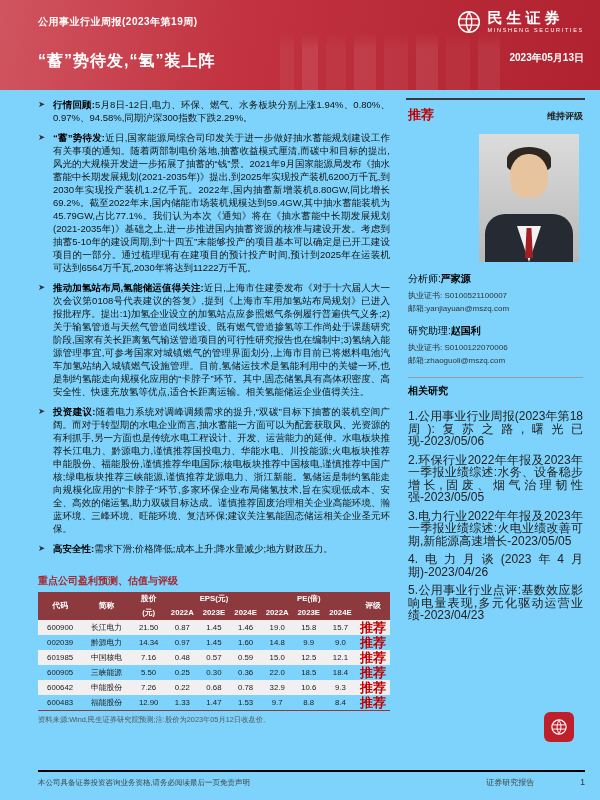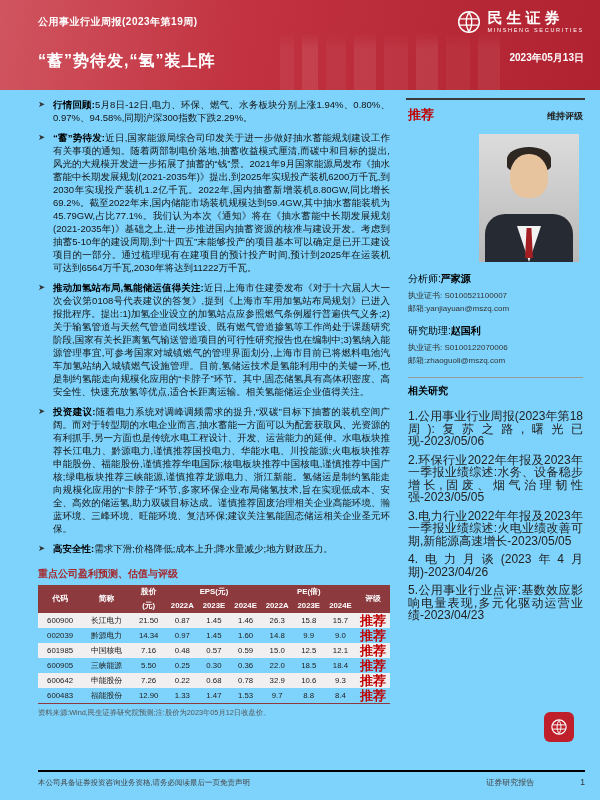--- a/index.html
+++ b/index.html
@@ -38,21 +38,21 @@
   .title { font-size:16px; font-weight:bold; letter-spacing:1px; }
   .date { font-size:10px; font-weight:bold; padding-bottom:2px; }
 
   
   .content { position:absolute; top:98px; left:38px; right:15px; display:flex; gap:16px; }
   .main { width:352px; flex:0 0 352px; }
   .para { display:flex; gap:5px; margin-bottom:7px; font-size:9.5px; line-height:13px; text-align:justify; color:#141414; }
   .marker { flex:0 0 10px; font-size:8.5px; line-height:13px; color:#333; }
   .lead { font-weight:bold; color:#000; }
 
-  .tbl-title { margin:12px 0 4px 0; font-size:10px; font-weight:bold; color:#a5282d; }
+  .tbl-title { margin:19px 0 4px 0; font-size:10px; font-weight:bold; color:#a5282d; }
   table.key { width:100%; border-collapse:collapse; font-size:7.8px; border-bottom:1px solid #8d3a3f; }
   table.key thead th { background:#8d3a3f; color:#fff; font-weight:bold; padding:2px 1px; text-align:center; line-height:10px; }
   table.key tbody td { padding:2.5px 1px; text-align:center; color:#222; line-height:10px; }
   table.key tbody tr:nth-child(odd){ background:#f1efef; }
   table.key td.rating { color:#c00000; font-weight:bold; }
   .source { margin-top:4px; font-size:7.3px; color:#555; }
 
   
   .side { flex:1; font-size:8.5px; color:#222; }
   .rating-row { display:flex; justify-content:space-between; align-items:baseline; border-top:2px solid #3a3a3a; padding:6px 2px 8px 2px; }
@@ -163,21 +163,21 @@
           </tr>
         </thead>
         <tbody>
           <tr>
             <td>600900</td>
               <td>长江电力</td>
               <td>21.50</td>
               <td>0.87</td>
               <td>1.45</td>
               <td>1.46</td>
-              <td>26.3</td>
+              <td>19.0</td>
               <td>15.8</td>
               <td>15.7</td>
               <td class="rating">推荐</td>
           </tr>
           <tr>
             <td>002039</td>
               <td>黔源电力</td>
               <td>14.34</td>
               <td>0.97</td>
               <td>1.45</td>

